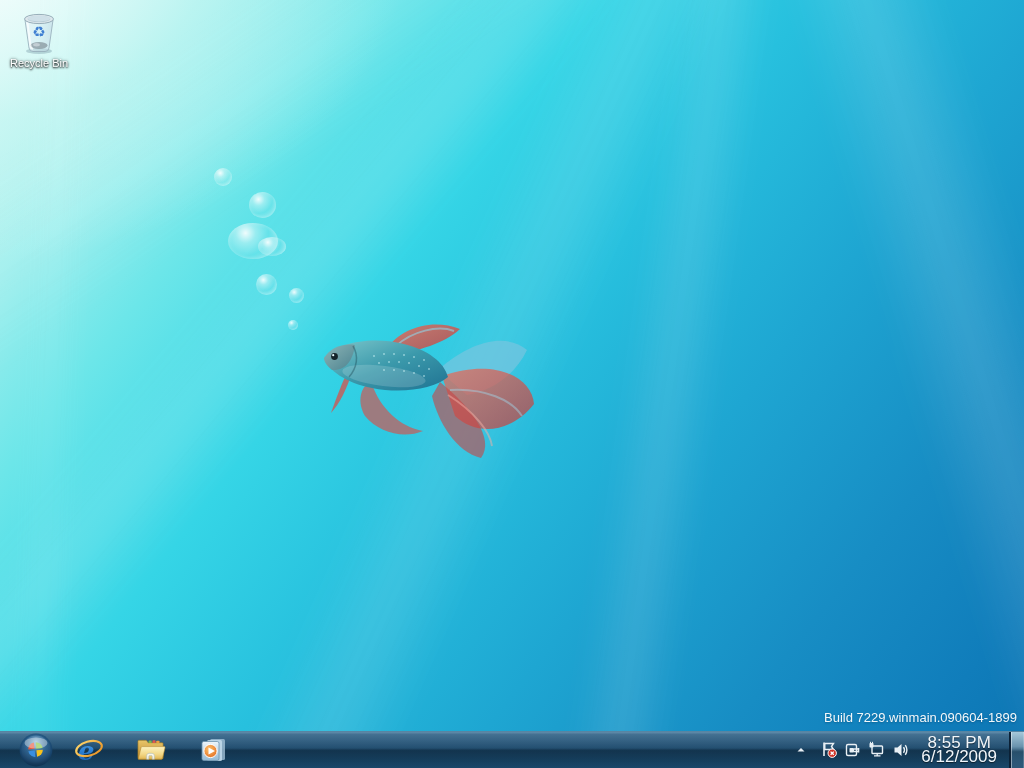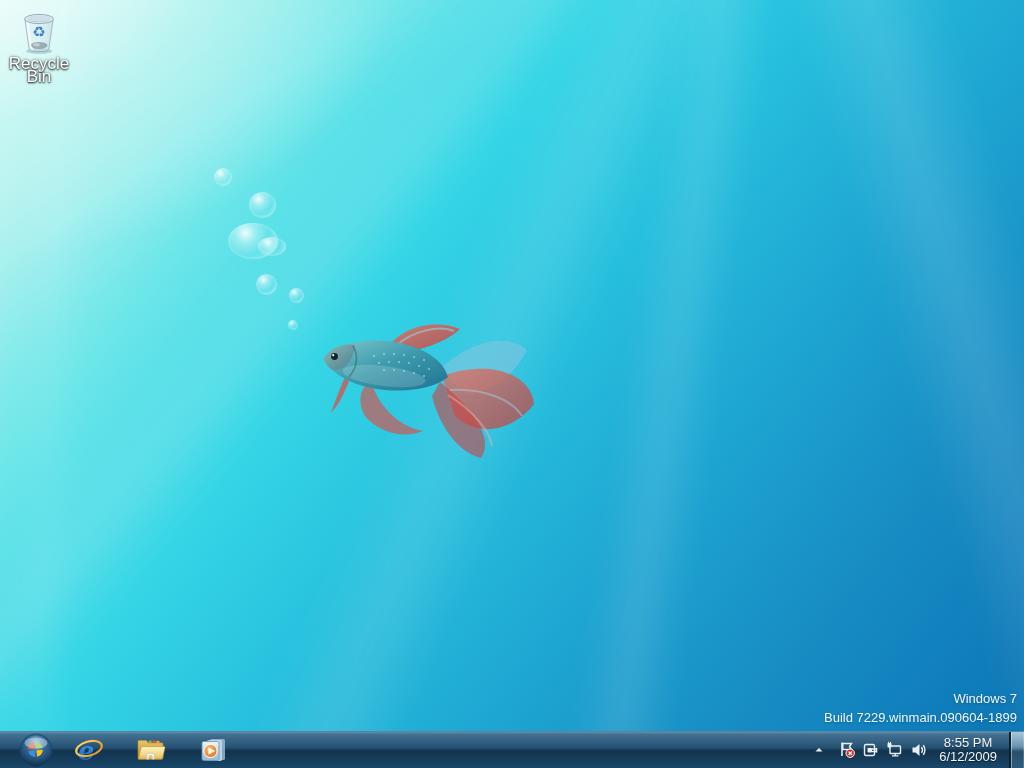--- a/index.html
+++ b/index.html
@@ -42,21 +42,21 @@
   .b5 { left: 289px; top: 288px; width: 15px; height: 15px; }
   .b6 { left: 288px; top: 320px; width: 10px; height: 10px; }
 
   
   .fish { position: absolute; left: 300px; top: 300px; width: 240px; height: 170px; }
 
   
   .desktop-icon { position: absolute; left: 6px; top: 8px; width: 66px; text-align: center; }
   .desktop-icon .glyph { display: block; margin: 0 auto; }
   .desktop-icon .label {
-    display: block; margin-top: 1px; color: #fff; font-size: 17px; line-height: 13px;
+    display: block; margin-top: 1px; color: #fff; font-size: 11px; line-height: 13px;
     text-shadow: 0 1px 2px rgba(0,0,0,0.95), 0 0 3px rgba(0,0,0,0.7);
   }
 
   
   .watermark {
     position: absolute; right: 7px; bottom: 41px; text-align: right;
     color: rgba(255,255,255,0.95); font-size: 13px; line-height: 19px;
     text-shadow: 0 1px 2px rgba(0,50,85,0.4);
   }
 
@@ -76,21 +76,21 @@
   .task-icon { width: 30px; height: 30px; display: flex; align-items: center; justify-content: center; cursor: pointer; position: relative; z-index: 2; }
   .ti-ie { margin-left: 21px; }
   .ti-folder { margin-left: 32px; }
   .ti-wmp { margin-left: 32px; }
 
   .tray { margin-left: auto; display: flex; align-items: center; height: 100%; position: relative; z-index: 2; }
   .tray-icon { width: 20px; height: 20px; margin: 0 2px; display: flex; align-items: center; justify-content: center; cursor: pointer; }
   .tray-arrow { margin-right: 6px; }
   .clock {
     margin-left: 8px; margin-right: 12px; text-align: center; color: #f2f7fb;
-    font-size: 13px; line-height: 14px; cursor: default;
+    font-size: 17px; line-height: 14px; cursor: default;
     text-shadow: 0 1px 1px rgba(0,0,0,0.55);
   }
   .show-desktop {
     width: 15px; height: 100%;
     border-left: 2px solid #0b2136;
     background: linear-gradient(180deg, #a6c8da 0%, #6b94ae 40%, #3c688582 55%, #2d5878 100%);
     box-shadow: inset 1px 0 0 rgba(255,255,255,0.45), inset -1px 0 0 rgba(255,255,255,0.2);
     cursor: pointer;
   }
 </style>
@@ -192,21 +192,20 @@
         <text x="23" y="29" text-anchor="middle" font-size="15" fill="#3f7fd2" font-family="'DejaVu Sans', sans-serif">♻</text>
         <path d="M11.5,14 L14.5,38 Q15,40.5 17,41" stroke="rgba(255,255,255,0.65)" stroke-width="2" fill="none"></path>
         <ellipse cx="23" cy="11" rx="14.5" ry="4.6" fill="#dfe9ee" stroke="#8fa6b2" stroke-width="0.9"></ellipse>
         <ellipse cx="23" cy="11" rx="11.5" ry="3.2" fill="#b9cdd6"></ellipse>
         <ellipse cx="23" cy="10.6" rx="11.5" ry="2.8" fill="#cfe0e8"></ellipse>
       </svg>
       <span class="label">Recycle Bin</span>
     </div>
 
     <div class="watermark">
-      <div>Windows 7</div>
       <div>Build 7229.winmain.090604-1899</div>
     </div>
   </div>
 
   <div class="taskbar">
 
     <div class="start-button">
       <svg width="34" height="34" viewBox="0 0 34 34">
         <defs>
           <radialGradient id="orbRim" cx="0.5" cy="0.35" r="0.75">

